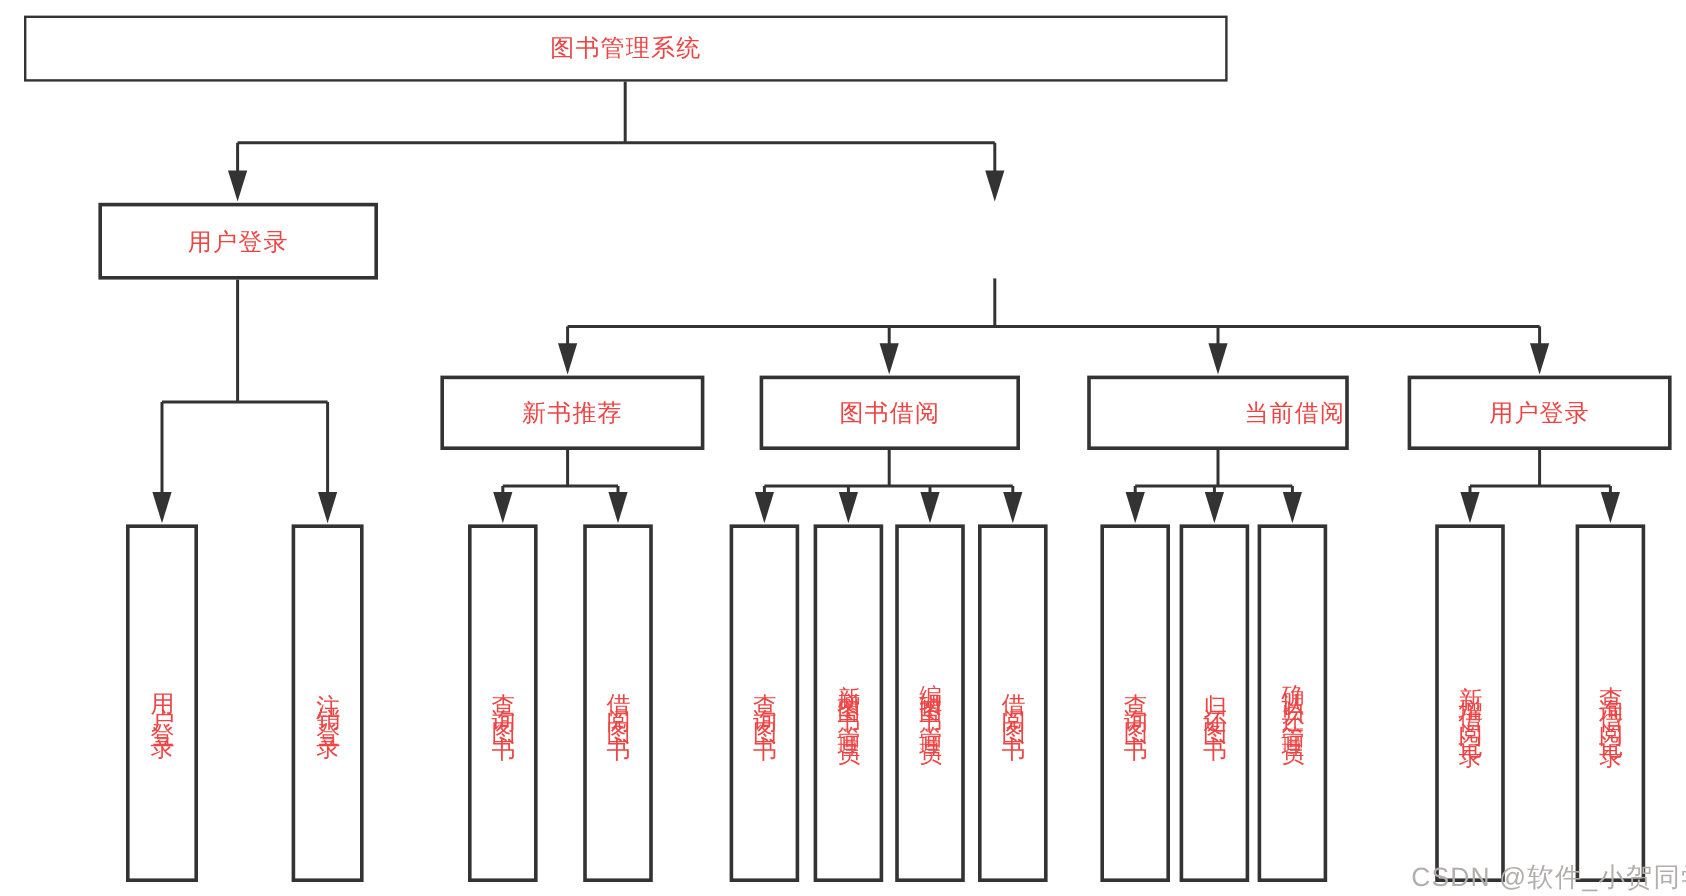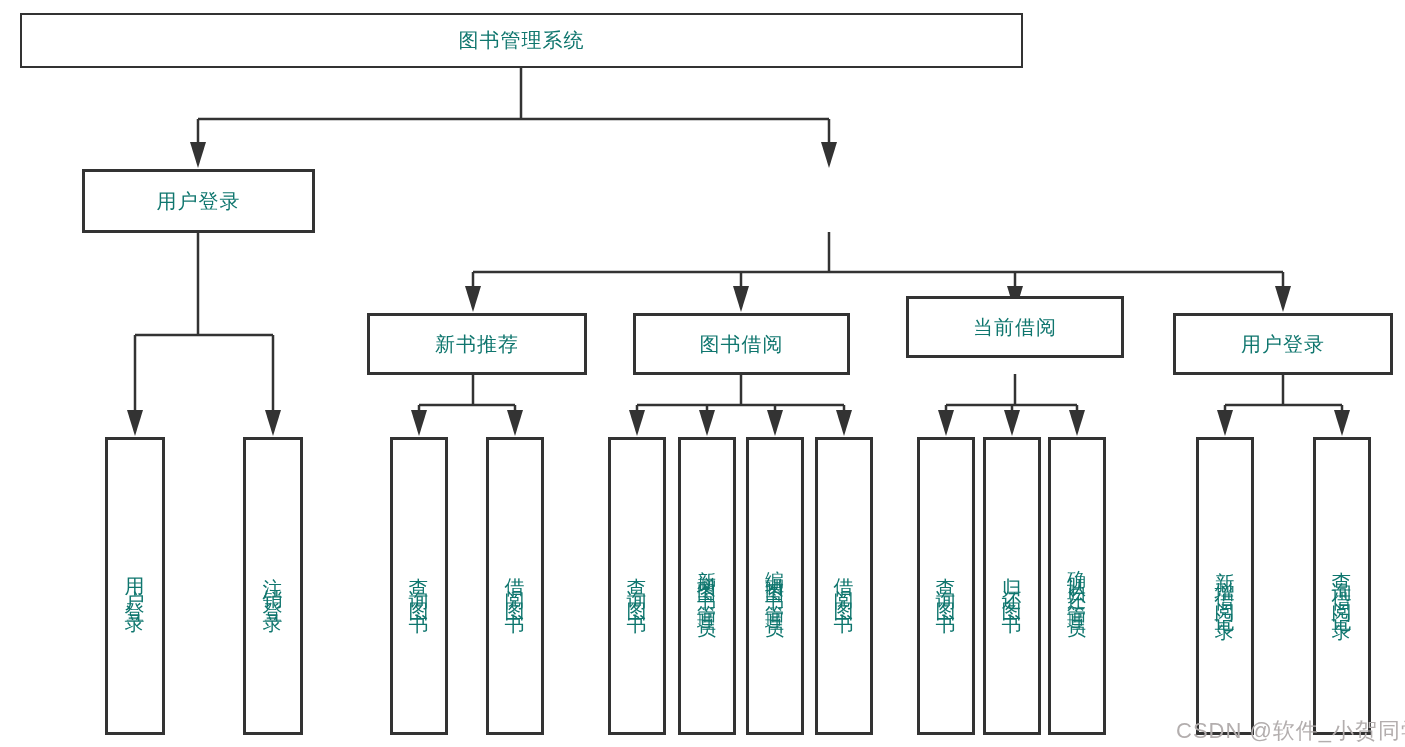--- a/index.html
+++ b/index.html
@@ -20,21 +20,21 @@
   .node {
     position: absolute;
     box-sizing: border-box;
     background: #ffffff;
     border: 3px solid #333333;
     display: flex;
     align-items: center;
     justify-content: center;
     font-size: 20px;
     letter-spacing: 1px;
-    color: #0f766e;
+    color: #ef4444;
     text-align: center;
   }
   .node.root { border-width: 2px; }
   .node.v span {
     writing-mode: vertical-rl;
     letter-spacing: 12px;
     line-height: 1;
   }
   .node.v.med span { letter-spacing: 10px; }
   .node.v.long span { font-size: 19px; letter-spacing: 7px; }
@@ -129,21 +129,21 @@
   <div class="node" style="left:82px; top:169px; width:233px; height:64px;">
     <span>用户登录</span>
   </div>
 
   <div class="node" style="left:367px; top:313px; width:220px; height:62px;">
     <span>新书推荐</span>
   </div>
   <div class="node" style="left:633px; top:313px; width:217px; height:62px;">
     <span>图书借阅</span>
   </div>
-  <div class="node" style="left:906px; top:296px; width:218px; height:62px;">
+  <div class="node" style="left:906px; top:313px; width:218px; height:62px;justify-content:flex-end;">
     <span>当前借阅</span>
   </div>
   <div class="node" style="left:1173px; top:313px; width:220px; height:62px;">
     <span>用户登录</span>
   </div>
 
   <div class="node v" style="left:105px; top:437px; width:60px; height:298px;">
     <span>用户登录</span>
   </div>
   <div class="node v" style="left:243px; top:437px; width:60px; height:298px;">

